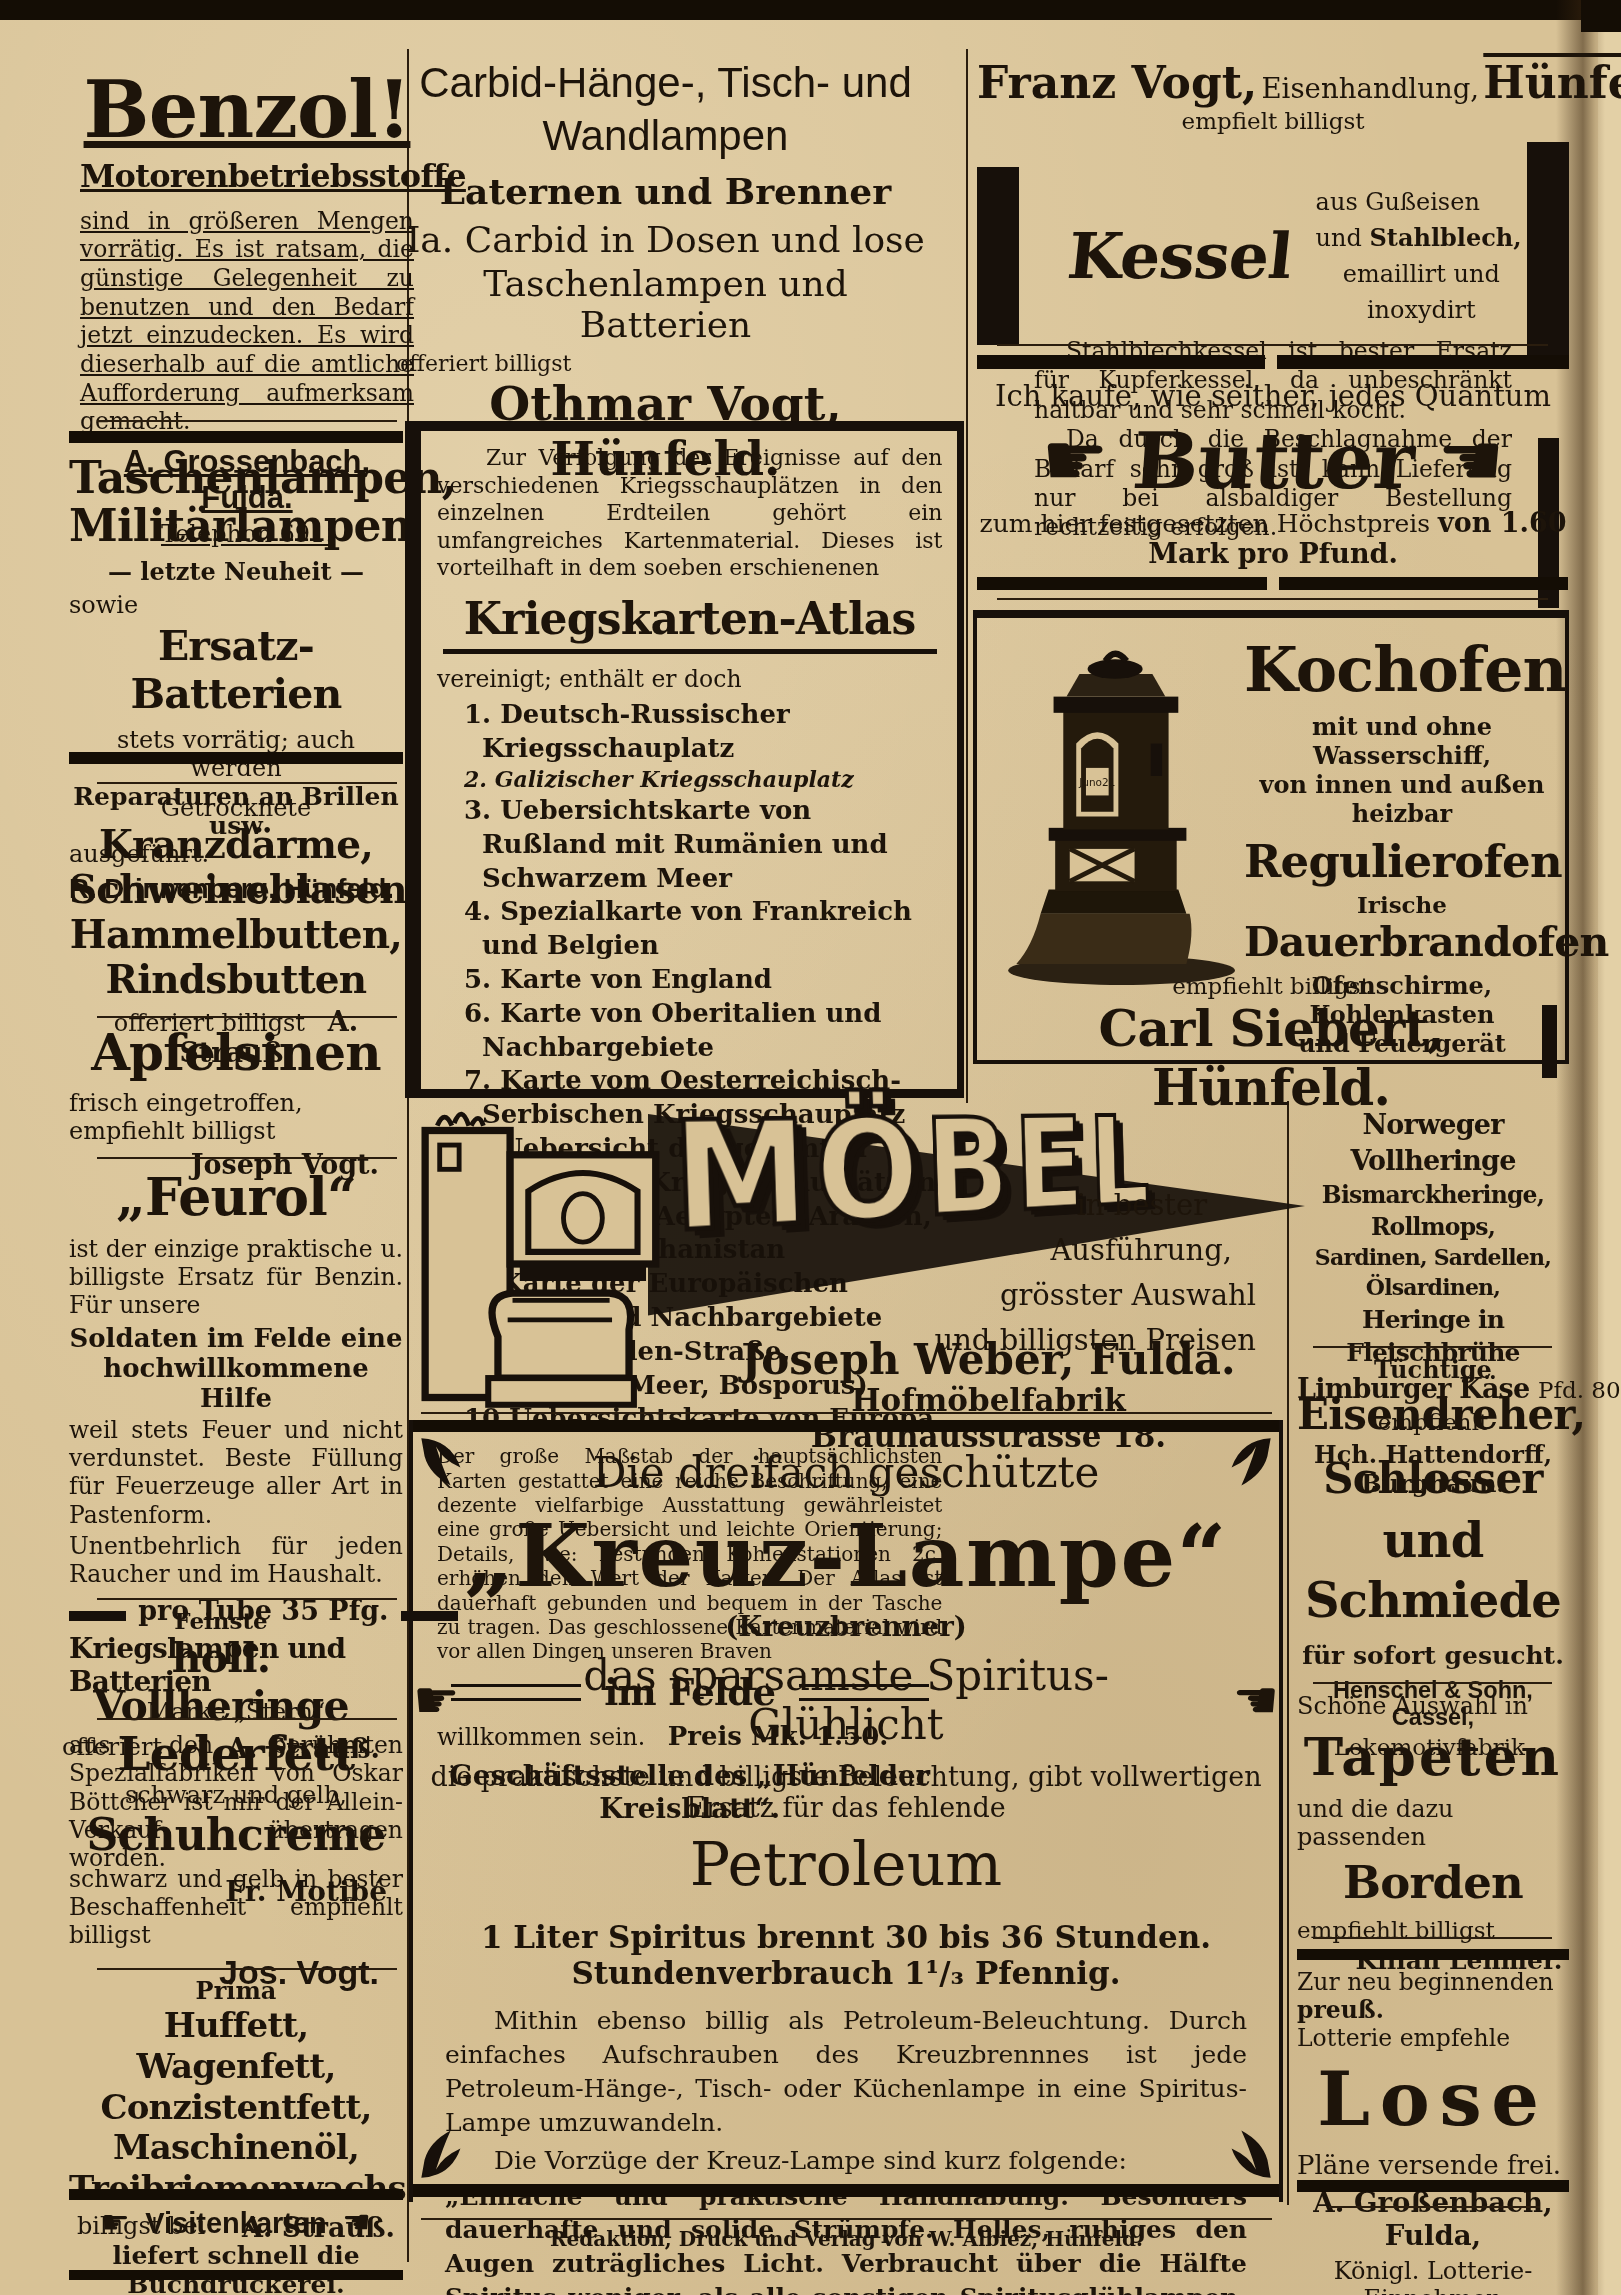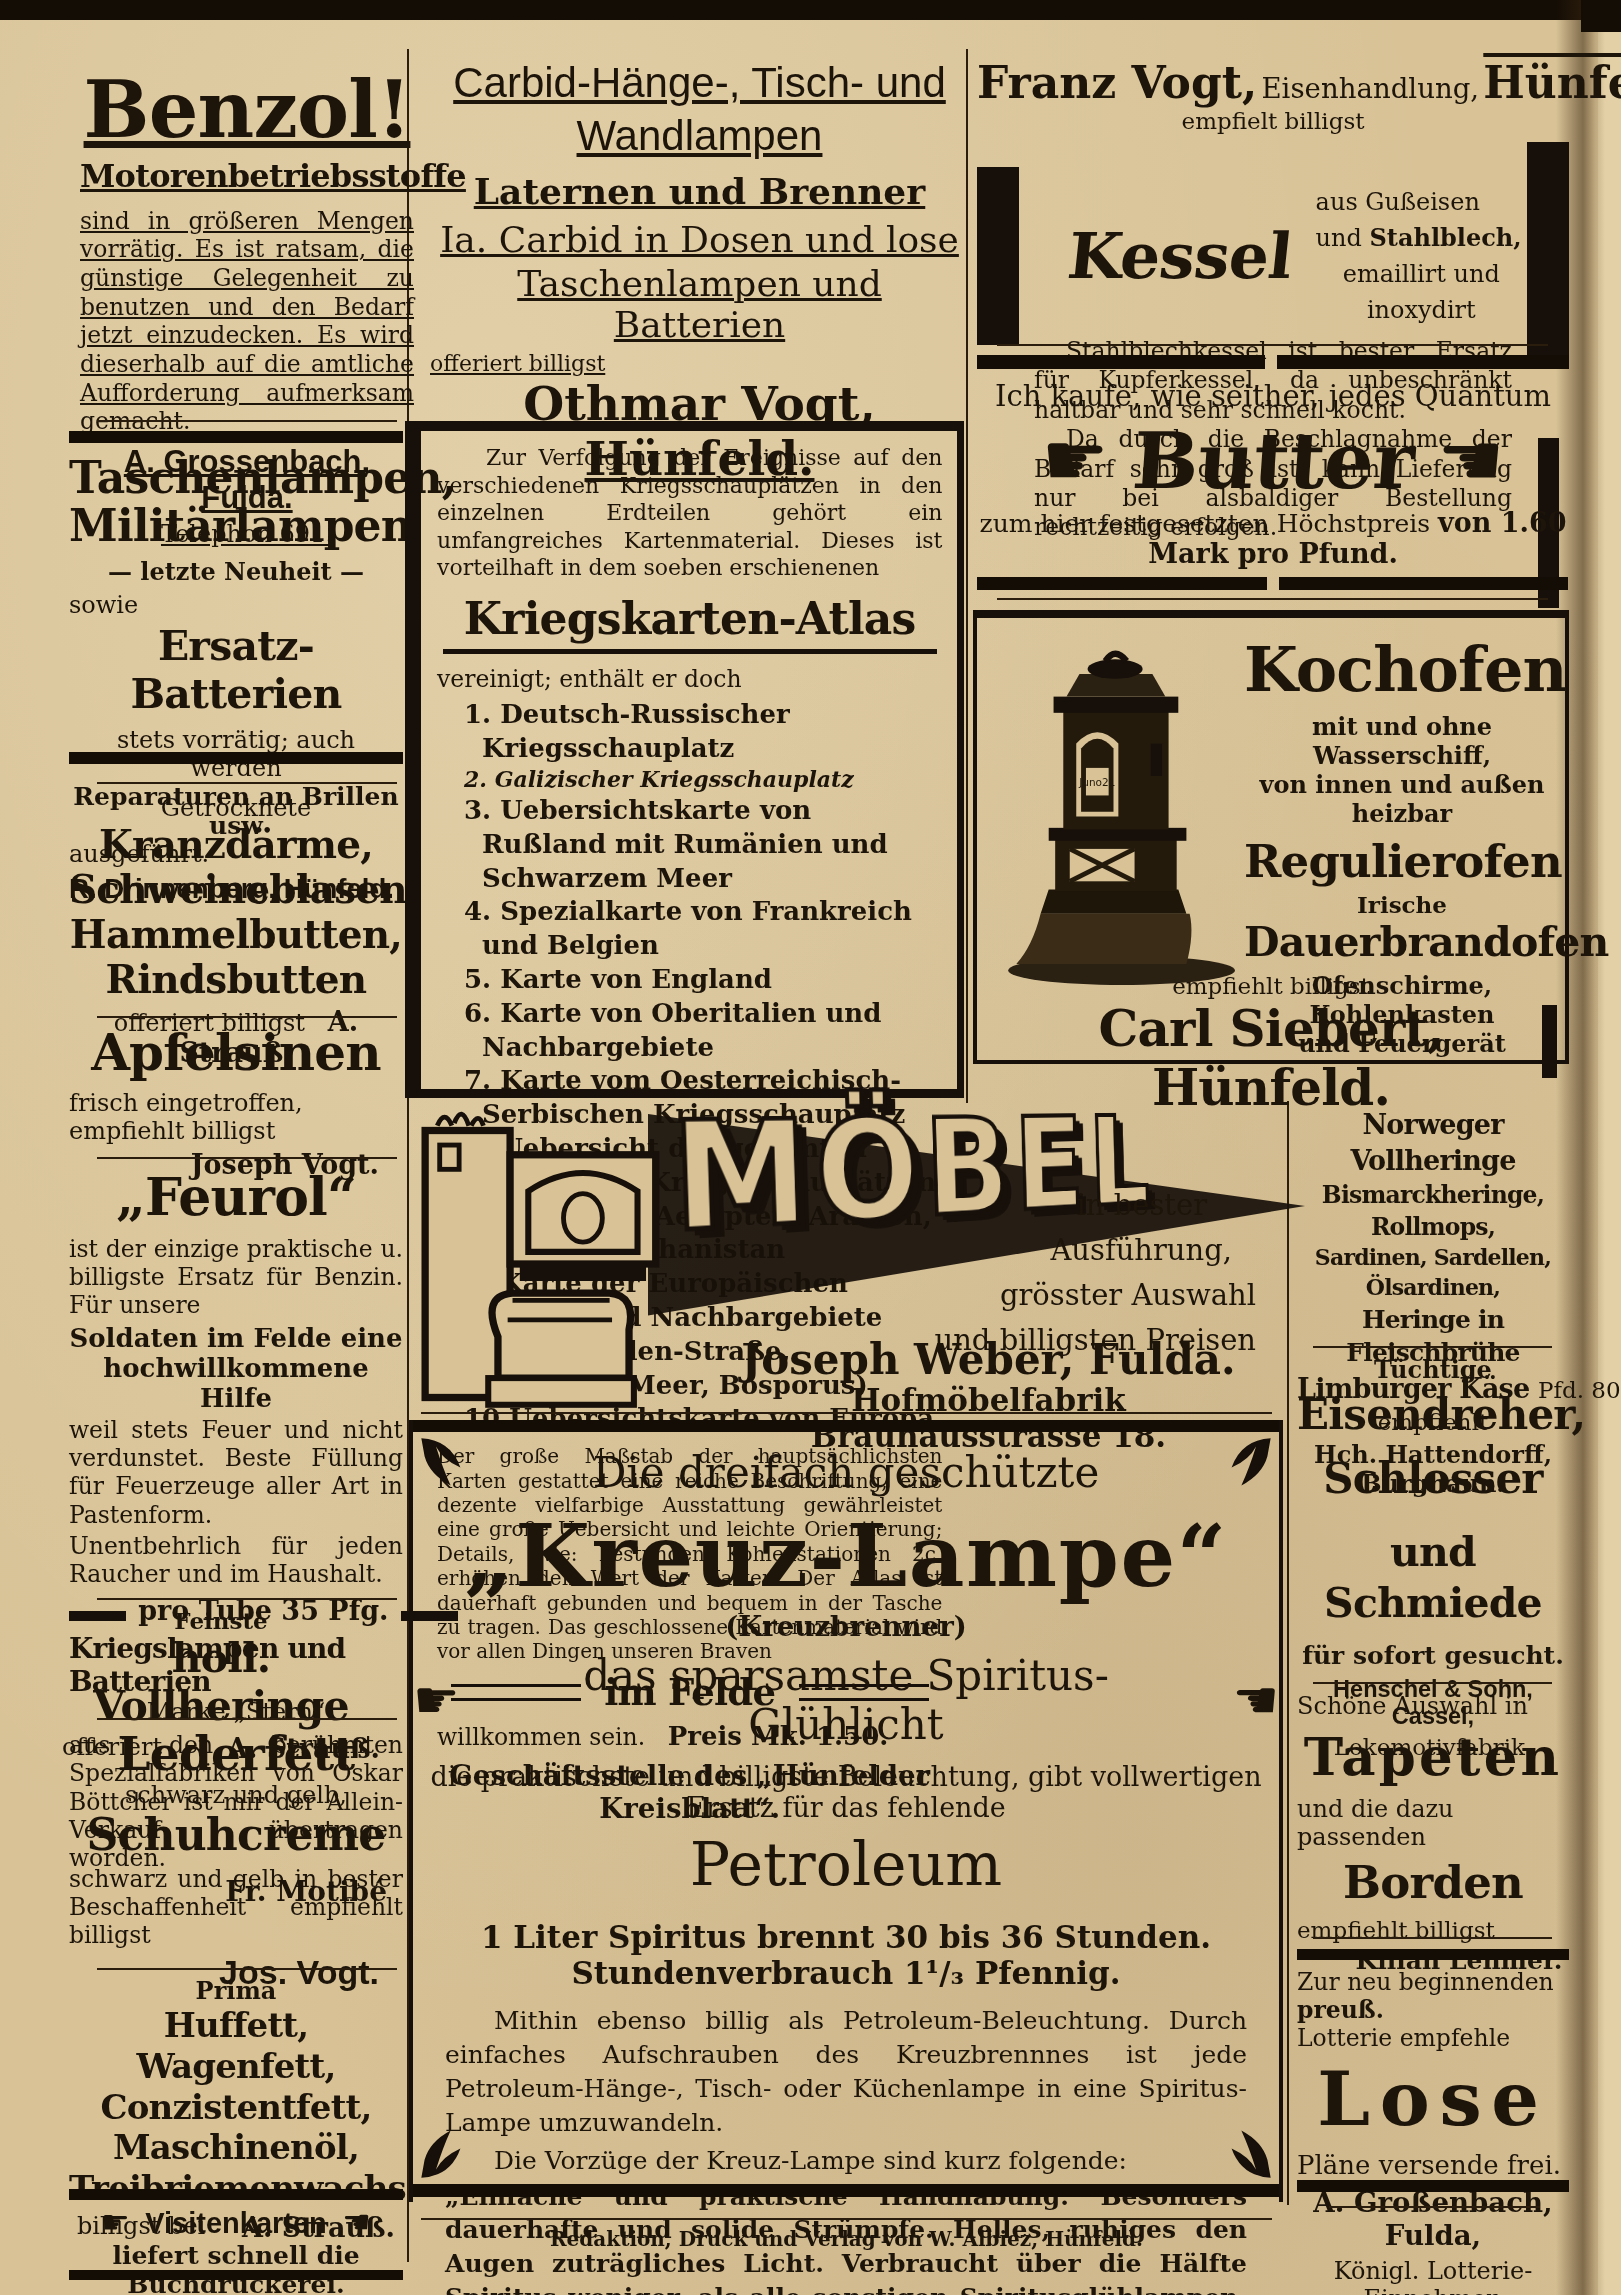--- a/index.html
+++ b/index.html
@@ -145,21 +145,21 @@
   <div class="abs c" style="left:69px;top:2203px;width:334px;">
     <div style="white-space:nowrap;">
       <span class="hand" style="font-size:32px;">☛</span>
       <span class="b sans" style="font-size:29px;padding:0 11.3px;">Visitenkarten</span>
       <span class="hand" style="font-size:32px;">☚</span>
     </div>
     <div class="b" style="font-size:25px;">liefert schnell die Buchdruckerei.</div>
   </div>
   <div class="bar" style="left:69px;top:2270px;width:334px;height:9.7px;"></div>
 
-  <div class="abs c" style="left:430px;top:57px;width:539px;text-decoration:underline;">
+  <div class="abs c" style="left:396px;top:57px;width:539px;">
     <div class="sans" style="font-size:42px;line-height:1.25;">Carbid-Hänge-, Tisch- und</div>
     <div class="sans" style="font-size:42px;line-height:1.25;">Wandlampen</div>
     <div class="b" style="font-size:36px;margin-top:8px;">Laternen und Brenner</div>
     <div style="font-size:36px;margin-top:6.5px;">Ia. Carbid in Dosen und lose</div>
     <div style="font-size:36px;margin-top:3.2px;">Taschenlampen und Batterien</div>
     <div class="l" style="font-size:22px;margin-top:6.5px;">offeriert billigst</div>
     <div class="b" style="font-size:47px;margin-top:0;">Othmar Vogt, Hünfeld.</div>
   </div>
 
   <div class="abs" style="left:405px;top:421px;width:559px;height:677px;border-left:16px solid #17100a;border-top:10.5px solid #17100a;border-right:7.3px solid #17100a;border-bottom:9.7px solid #17100a;box-sizing:border-box;padding:13px 14.6px 0 16px;">
@@ -350,21 +350,21 @@
     </div>
     <div style="font-size:23px;margin-top:4.9px;">empfiehlt</div>
     <div class="b" style="font-size:24px;margin-top:4.9px;">Hch. Hattendorff, Burghaun.</div>
   </div>
   <div class="hr" style="left:1313px;top:1346px;width:239px;"></div>
 
   <div class="abs c" style="left:1297px;top:1355px;width:272px;">
     <div class="b" style="font-size:24px;">Tüchtige</div>
     <div class="b mono-cond" style="font-size:42px;line-height:1.25;margin-top:4.9px;">Eisendreher,</div>
     <div class="b mono-cond" style="font-size:42px;line-height:1.25;margin-top:11.3px;">Schlosser</div>
-    <div class="b mono-cond" style="font-size:41px;line-height:1.25;margin-top:22px;">und Schmiede</div>
+    <div class="b mono-cond" style="font-size:48px;line-height:1.25;margin-top:5px;">und Schmiede</div>
     <div class="b" style="font-size:25px;margin-top:11.3px;">für sofort gesucht.</div>
     <div class="b sans" style="font-size:23.5px;margin-top:6.5px;">Henschel &amp; Sohn, Cassel,</div>
     <div style="font-size:23px;margin-top:3.2px;">Lokomotivfabrik.</div>
   </div>
   <div class="hr" style="left:1313px;top:1682px;width:239px;"></div>
 
   <div class="abs c" style="left:1297px;top:1692px;width:272px;">
     <div class="l" style="font-size:24px;">Schöne Auswahl in</div>
     <div class="b mono-cond" style="font-size:53px;letter-spacing:3.2px;margin-top:4.9px;">Tapeten</div>
     <div class="l" style="font-size:24px;margin-top:8px;">und die dazu passenden</div>

